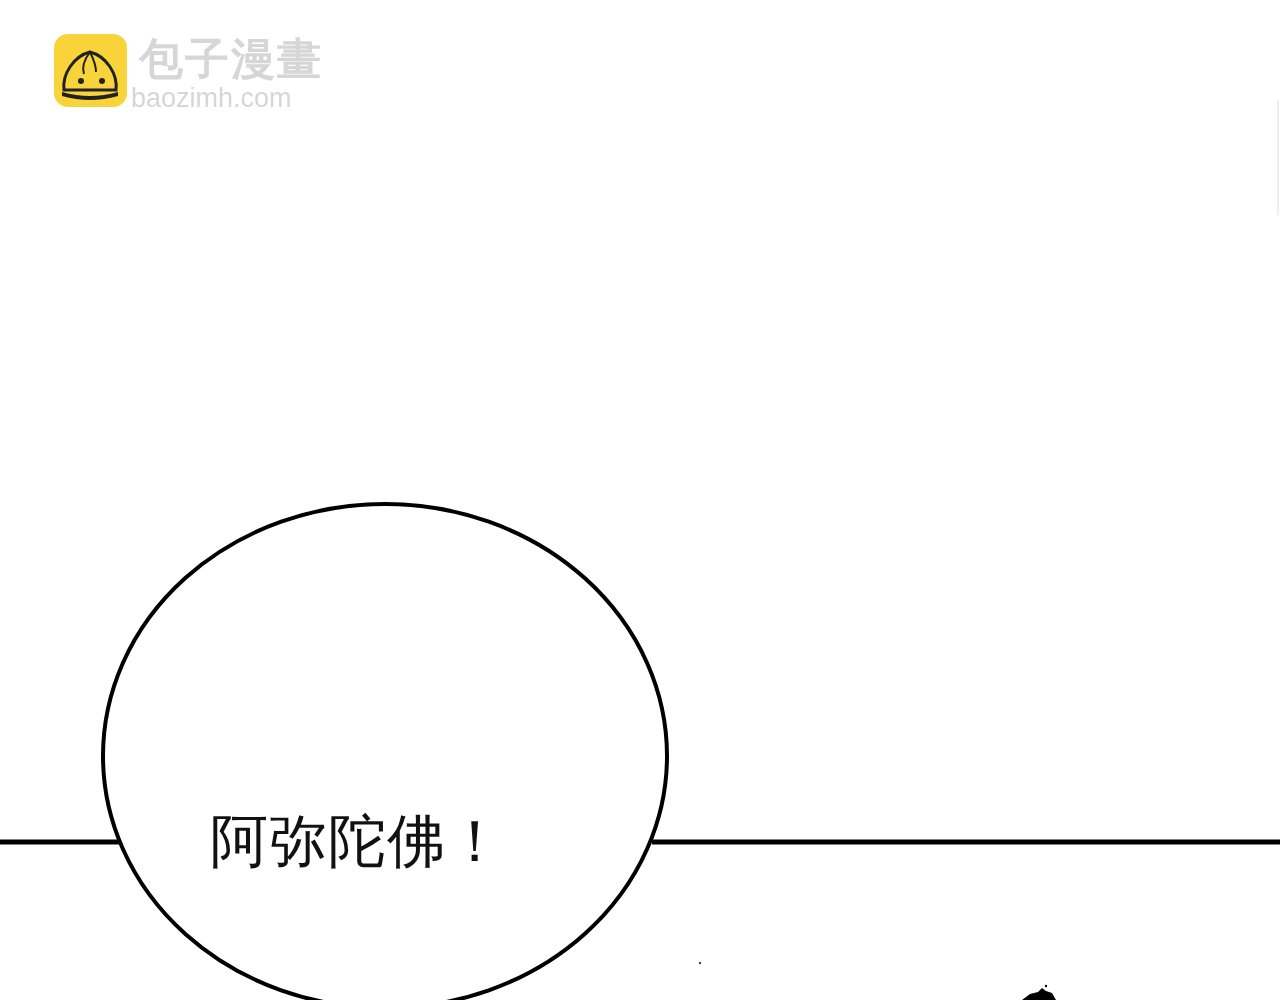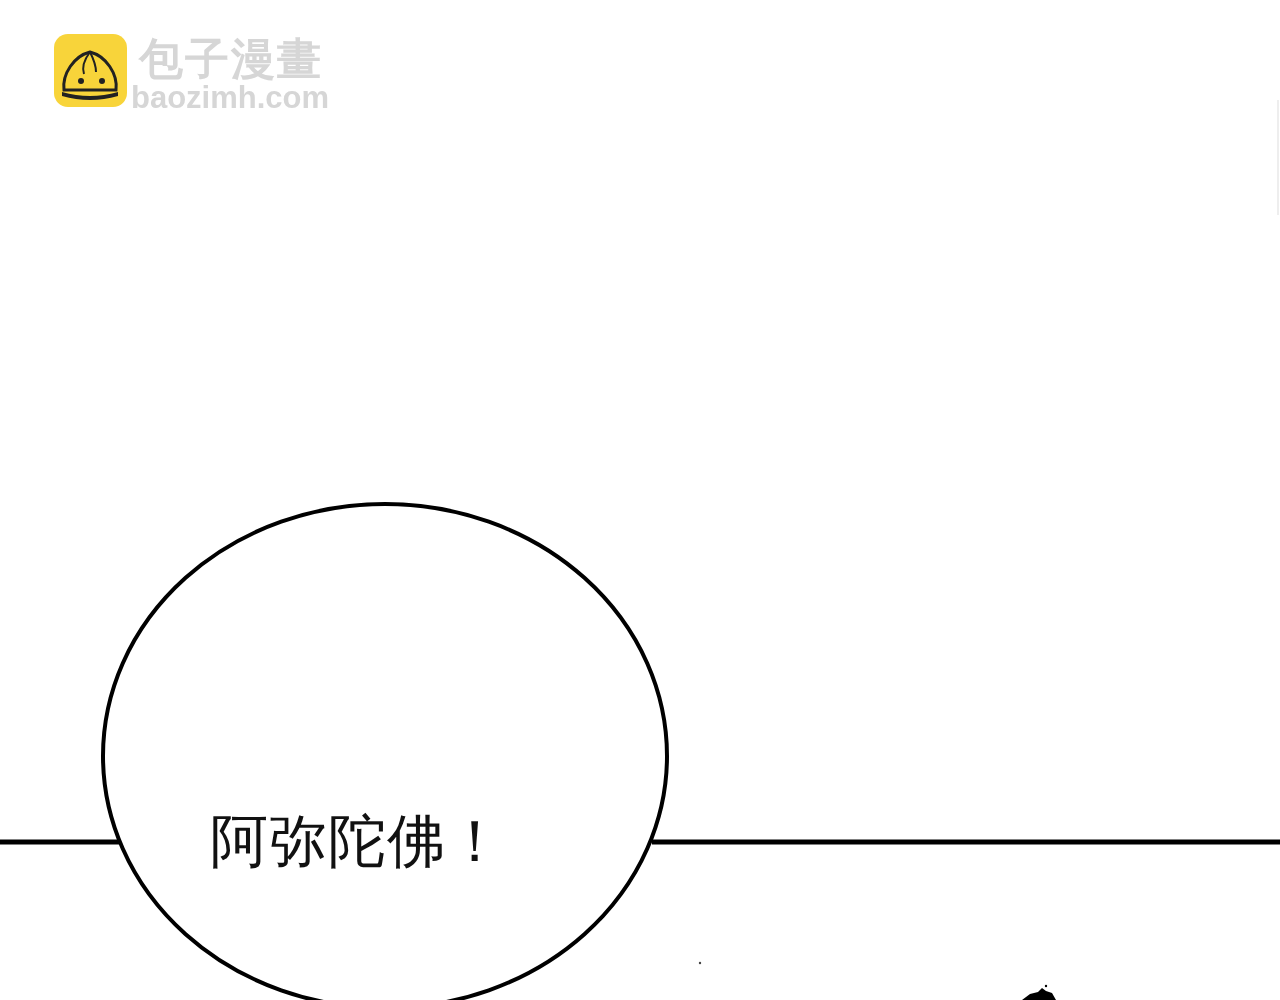--- a/index.html
+++ b/index.html
@@ -39,26 +39,25 @@
       color: #d6d6d6;
     }
     .wm-cn {
       font-size: 44px;
       line-height: 50px;
       letter-spacing: 2px;
       font-weight: bold;
       font-family: "DejaVu Sans", sans-serif;
     }
     .wm-url {
-      font-size: 31px;
+      font-size: 27px;
       line-height: 28px;
       margin-left: -8px;
       margin-top: 0px;
       font-family: "Liberation Sans", sans-serif;
-      font-weight: bold;
     }
     .art {
       position: absolute;
       left: 0; top: 0;
     }
     .bubble-text {
       position: absolute;
       left: 210px;
       top: 636px;
       font-size: 58px;

